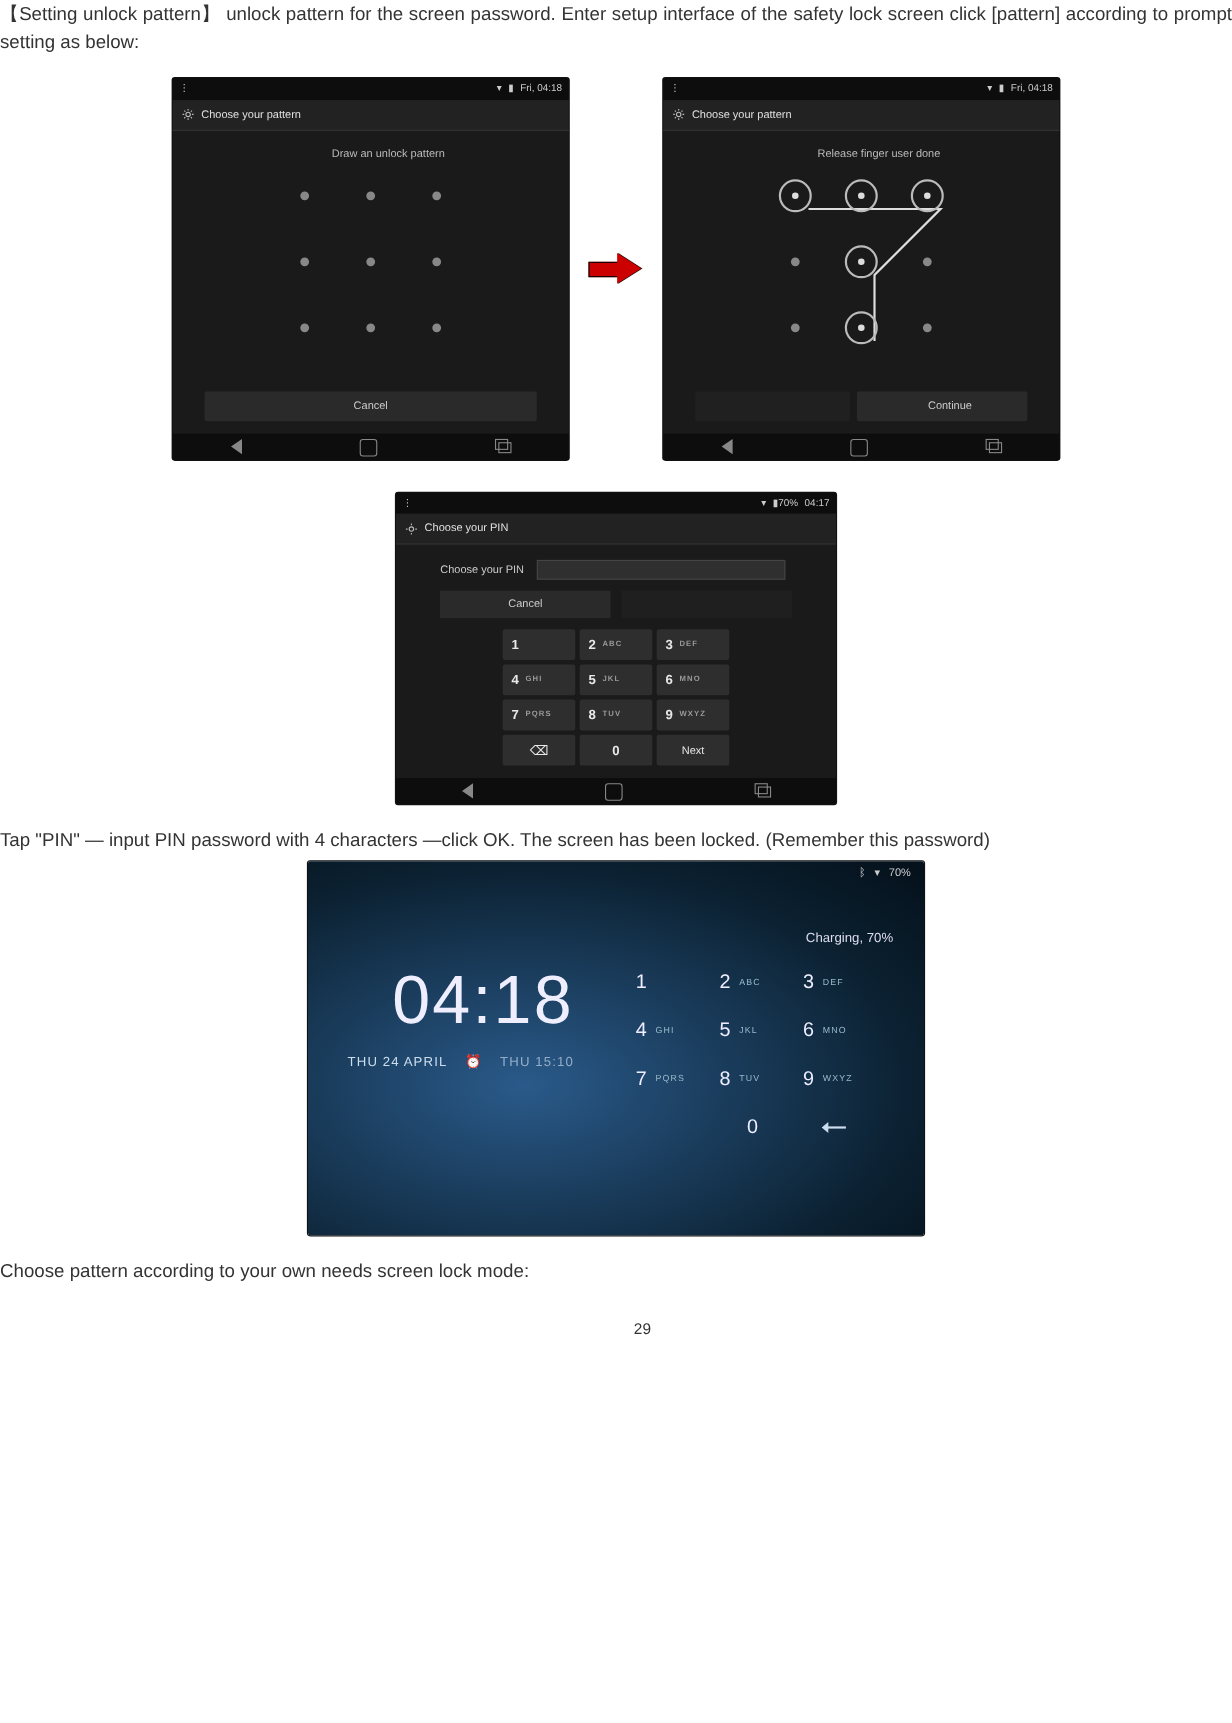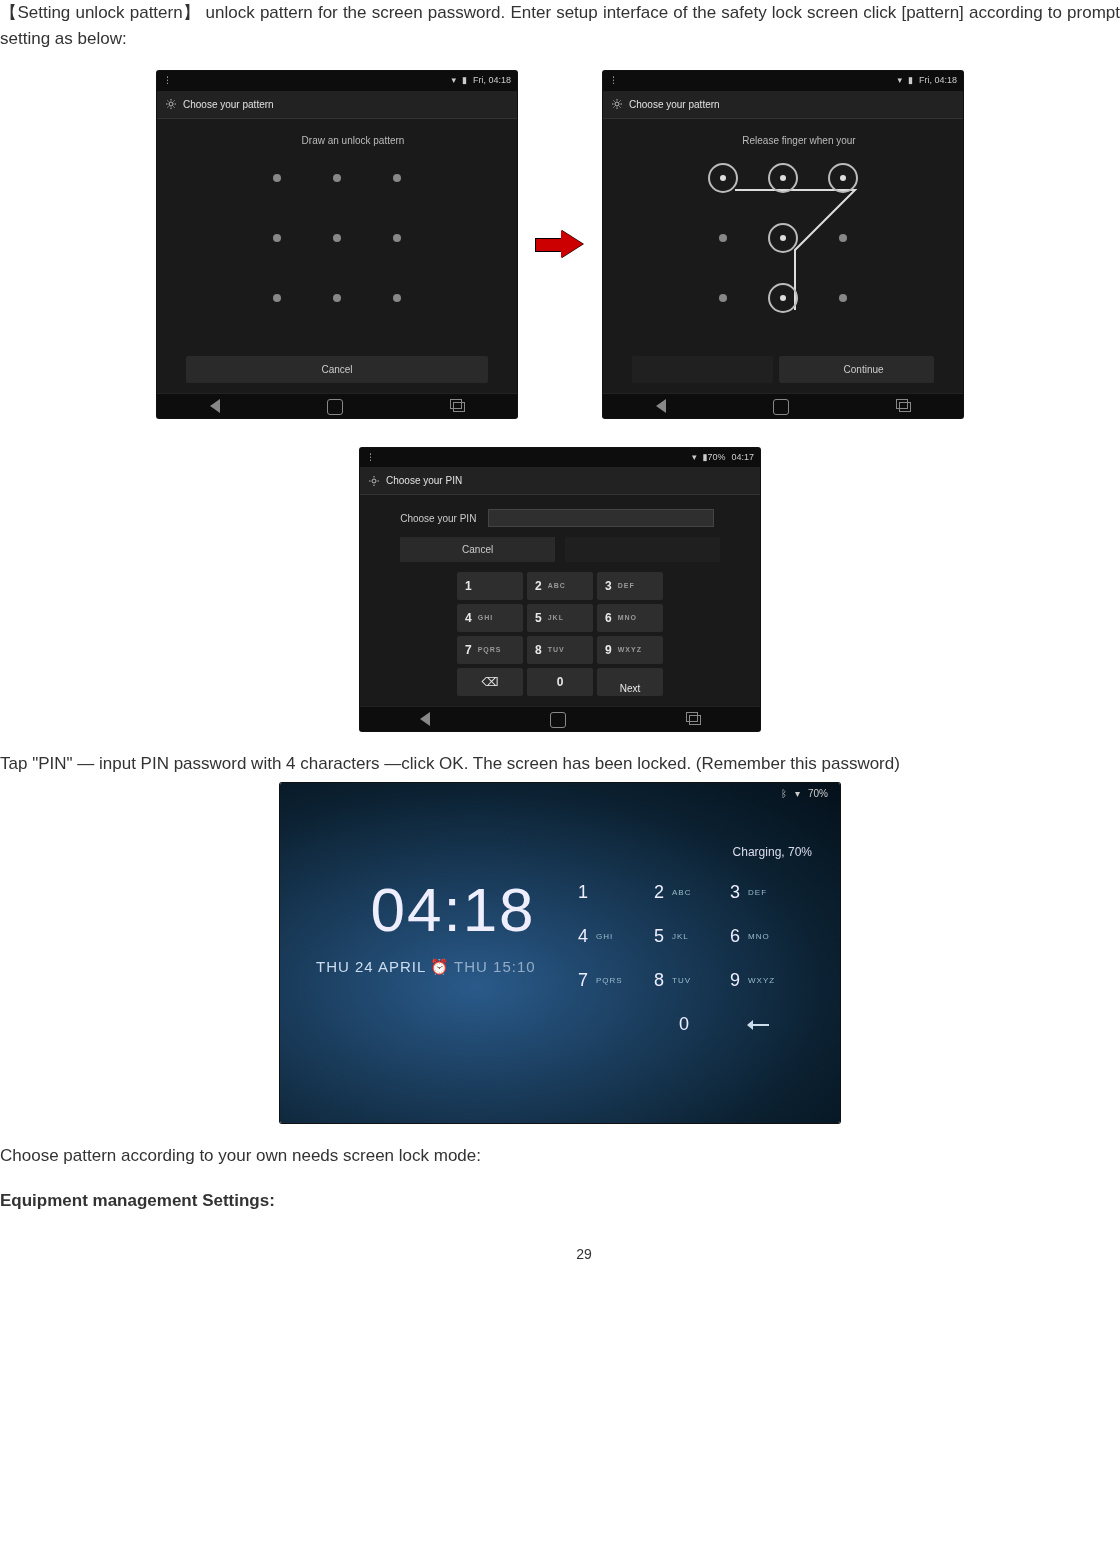--- a/index.html
+++ b/index.html
@@ -173,42 +173,42 @@
   }
   .key {
     background:#2e2e2e; color:#e8e8e8;
     display:flex; align-items:center; justify-content:flex-start;
     padding-left:8px; font-size:12px; gap:6px;
     border-radius:2px;
   }
   .key .sub{font-size:7px; color:#999; letter-spacing:1px;}
   .key.num { font-weight:bold;}
   .key.center{ justify-content:center; padding-left:0;}
-  .key.next { font-size:10px; justify-content:center; padding-left:0;align-items:flex-end;}
+  .key.next { font-size:10px; justify-content:center; padding-left:0;}
 
   
   .lockdev {
     width: 560px; height: 340px;
     background: radial-gradient(ellipse at 35% 60%, #2a5a8a 0%, #0b2030 70%, #04101a 100%);
     color:#e8e8e8; position:relative;
     border-radius:2px; box-shadow:0 0 0 1px #111;
     overflow:hidden;
   }
   .lockdev .statusbar{
     position:absolute; top:0; right:6px; left:auto;
     background:transparent; font-size:10px;
     display:flex; gap:8px;
   }
   .lockleft {
     position:absolute; left:36px; top:80px;
     text-align:right;
   }
   .bigtime { font-size:62px; font-weight:200; letter-spacing:2px; color:#eef; }
-  .dateline{ font-size:15px; letter-spacing:1px; color:#cde;
-    display:flex; align-items:flex-start; gap:4px;}
+  .dateline{ font-size:12px; letter-spacing:1px; color:#cde;
+    display:flex; align-items:flex-start; gap:16px;}
   .dateline .dup{opacity:.65;}
   .lockright{
     position:absolute; right:28px; top:60px;
     width:240px;
   }
   .charging{ font-size:12px; text-align:right; color:#dde; margin-bottom:12px;}
   .lockpad{
     display:grid;
     grid-template-columns: repeat(3, 72px);
     grid-auto-rows: 40px;
@@ -297,21 +297,21 @@
       <div class="titlebar">
         <span class="gear">
           <svg viewBox="0 0 24 24" width="12" height="12">
               <circle cx="12" cy="12" r="4" fill="none" stroke="#bbb" stroke-width="2"></circle>
               <path d="M12 2v3M12 19v3M2 12h3M19 12h3M5 5l2 2M17 17l2 2M19 5l-2 2M5 19l2-2" stroke="#bbb" stroke-width="2"></path>
             </svg>
         </span>
         <span>Choose your pattern</span>
       </div>
       <div class="body">
-        <div class="hint">Release finger when your</div>
+        <div class="hint">Release finger user done</div>
         <div class="pgrid" style="position:relative;">
           <svg class="plines" width="180" height="180" viewBox="0 0 180 180">
             <polyline points="30,30 90,30 150,30 90,90 90,150" fill="none" stroke="#ddd" stroke-width="2"></polyline>
           </svg>
           <div class="pdot ring"></div>
             <div class="pdot ring"></div>
             <div class="pdot ring"></div>
           <div class="pdot"></div>
             <div class="pdot ring"></div>
             <div class="pdot"></div>
@@ -481,16 +481,15 @@
           <div class="lkey center">
               <span class="arrow"></span>
             </div>
         </div>
       </div>
     </div>
   </div>
 
   <p class="para spaced">Choose pattern according to your own needs screen lock mode:</p>
 
-  <p class="para bold">Equipment management Settings:</p>
 
   <div class="pagenum">29</div>
 </div>
 
 </body></html>

